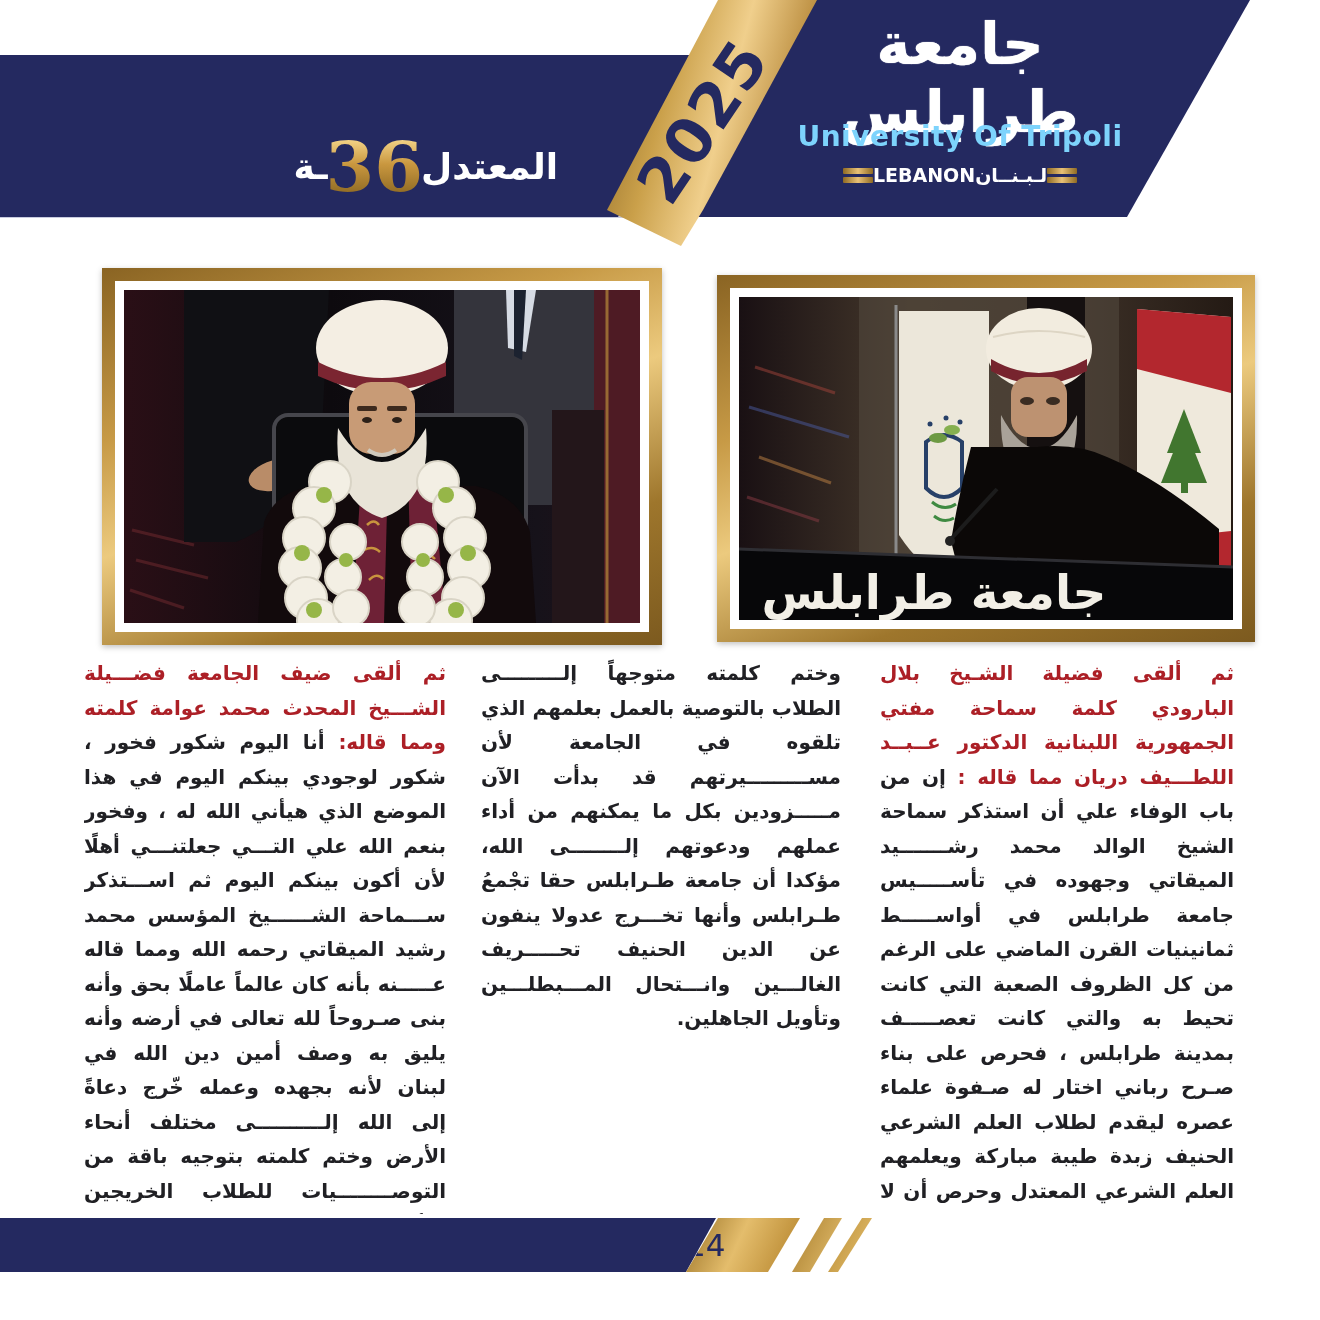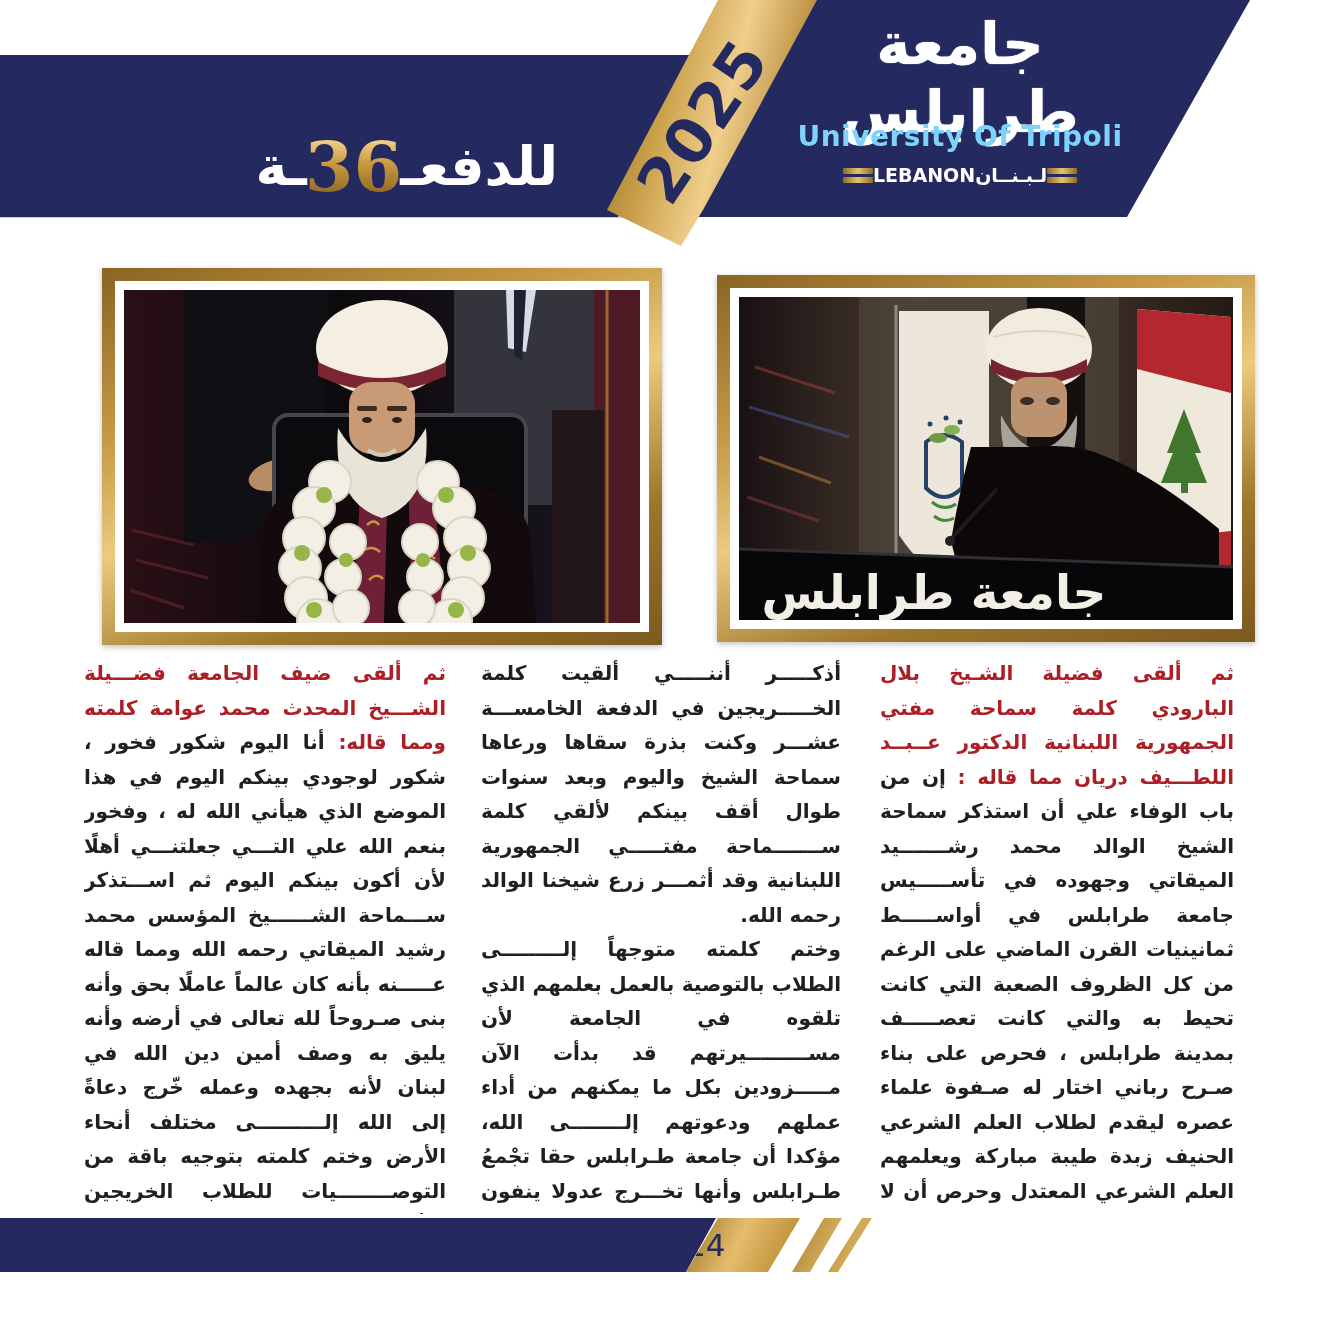--- a/index.html
+++ b/index.html
@@ -5,21 +5,21 @@
   html,body{margin:0;padding:0;background:#e8e8e8;}
   .page{position:relative;width:1320px;height:1320px;background:#ffffff;overflow:hidden;
         font-family:"DejaVu Sans","Liberation Sans",sans-serif;}
   
   .band-left{position:absolute;left:0;top:55px;width:708px;height:162px;background:#242960;
              clip-path:polygon(0 0,708px 0,618px 162px,0 162px);}
   .band-edge{position:absolute;left:0;top:215px;width:690px;height:3px;background:#9aa0c4;opacity:.55;}
   .title-ar{position:absolute;right:52px;top:16px;font-size:43px;font-weight:bold;color:#efa64a;
             direction:rtl;letter-spacing:0;}
   .batch-line{position:absolute;right:150px;top:84px;direction:rtl;display:flex;align-items:center;color:#ffffff;}
-  .batch-line .w{font-size:54px;font-weight:bold;line-height:1;}
+  .batch-line .w{font-size:36px;font-weight:bold;line-height:1;}
   .batch-num{font-family:"DejaVu Serif","Liberation Serif",serif;font-weight:bold;
              font-size:70px;line-height:.8;margin:0 -2px;
              background:linear-gradient(180deg,#f4d488 0%,#c9973f 45%,#8f6a23 100%);
              -webkit-background-clip:text;background-clip:text;color:transparent;}
   .swash{position:absolute;left:250px;top:198px;width:318px;height:16px;}
   .logo-panel{position:absolute;left:600px;top:0;width:720px;height:217px;background:#242960;
               clip-path:polygon(181px 0,650px 0,527px 217px,58px 217px);}
   .logo-ar{position:absolute;left:160px;top:10px;width:400px;text-align:center;direction:rtl;
            font-size:58px;font-weight:bold;color:#ffffff;text-shadow:0 0 1px #fff;}
   .logo-en{position:absolute;left:140px;top:120px;width:440px;text-align:center;color:#7dd3fc;
@@ -71,21 +71,21 @@
           clip-path:polygon(34px 0,44px 0,10px 54px,0 54px);}
 </style>
 </head>
 <body>
 
 <div class="page">
 
   <div class="band-edge"></div>
   <div class="band-left">
     <div class="batch-line">
-      <span class="w">للدفعـ</span>
+      <span class="w">المعتدل</span>
         <span class="batch-num">36</span>
         <span class="w">ـة</span>
     </div>
     <svg class="swash" viewBox="0 0 318 16">
       <path d="M2 10 Q159 -6 316 10 Q159 4 2 10 Z" fill="#c79a46"></path>
     </svg>
   </div>
 
   <div class="logo-panel">
     <div class="logo-ar">جامعة طرابلس</div>
@@ -238,21 +238,20 @@
         <text x="195" y="312" text-anchor="middle" direction="rtl" font-size="47" font-weight="bold" fill="#f2efe6" font-family="DejaVu Sans, sans-serif">جامعة طرابلس</text>
       </svg>
     </div>
   </div>
 
   <div class="col col-right">
     <p><span class="red">ثم ألقى فضيلة الشـيخ بلال البارودي كلمة سماحة مفتي الجمهورية اللبنانية الدكتور عــبــد اللطـــيف دريان مما قاله : </span><span>إن من باب الوفاء علي أن استذكر سماحة الشيخ الوالد محمد رشـــــــيد الميقاتي وجهوده في تأســـــيس جامعة طرابلس في أواســـــط ثمانينيات القرن الماضي على الرغم من كل الظروف الصعبة التي كانت تحيط به والتي كانت تعصـــــف بمدينة طرابلس ، فحرص على بناء صـرح رباني اختار له صـفوة علماء عصره ليقدم لطلاب العلم الشرعي الحنيف زبدة طيبة مباركة ويعلمهم العلم الشرعي المعتدل وحرص أن لا ينهل من المشـــــارب الملوثة بالانحلال الأخلاقي والتعصـــــب الديني فكان بحق مثال العالم الرباني الذي أسس للمنهج الإســـلامي المعتدل في لبنان ،</span></p>
   </div>
 
   <div class="col col-mid">
-    <p>أذكـــــر أننـــــي ألقيت كلمة الخـــــريجين في الدفعة الخامســـة عشـــر وكنت بذرة سقاها ورعاها سماحة الشيخ واليوم وبعد سنوات طوال أقف بينكم لألقي كلمة ســـــــماحة مفتـــــي الجمهورية اللبنانية وقد أثمـــر زرع شيخنا الوالد رحمه الله.</p>
     <p>وختم كلمته متوجهاً إلـــــــــى الطلاب بالتوصية بالعمل بعلمهم الذي تلقوه في الجامعة لأن مســـــــــيرتهم قد بدأت الآن مـــــزودين بكل ما يمكنهم من أداء عملهم ودعوتهم إلــــــــى الله، مؤكدا أن جامعة طـرابلس حقا تجْمعُ طـرابلس وأنها تخـــرج عدولا ينفون عن الدين الحنيف تحـــــريف الغالـــين وانـــتحال المـــبطلـــين وتأويل الجاهلين.</p>
   </div>
 
   <div class="col col-left">
     <p><span class="red">ثم ألقى ضيف الجامعة فضـــيلة الشـــيخ المحدث محمد عوامة كلمته ومما قاله:</span> <span>أنا اليوم شكور فخور ، شكور لوجودي بينكم اليوم في هذا الموضع الذي هيأني الله له ، وفخور بنعم الله علي التـــي جعلتنـــي أهلًا لأن أكون بينكم اليوم ثم اســـتذكر ســـماحة الشــــــيخ المؤسس محمد رشيد الميقاتي رحمه الله ومما قاله عـــــنه بأنه كان عالماً عاملًا بحق وأنه بنى صـروحاً لله تعالى في أرضه وأنه يليق به وصف أمين دين الله في لبنان لأنه بجهده وعمله خّرج دعاةً إلى الله إلــــــــــى مختلف أنحاء الأرض وختم كلمته بتوجيه باقة من التوصــــــــيات للطلاب الخريجين ولأســــاتذتهم لكي يكونوا دعاةً إلــــى الله بوقتهم وجهدهم وعملهم في سبيل رضوان الله تعالى.</span></p>
   </div>
 
   <div class="footer-band"></div>
   <div class="badge"><span>14</span></div>
   <div class="slash1"></div>

